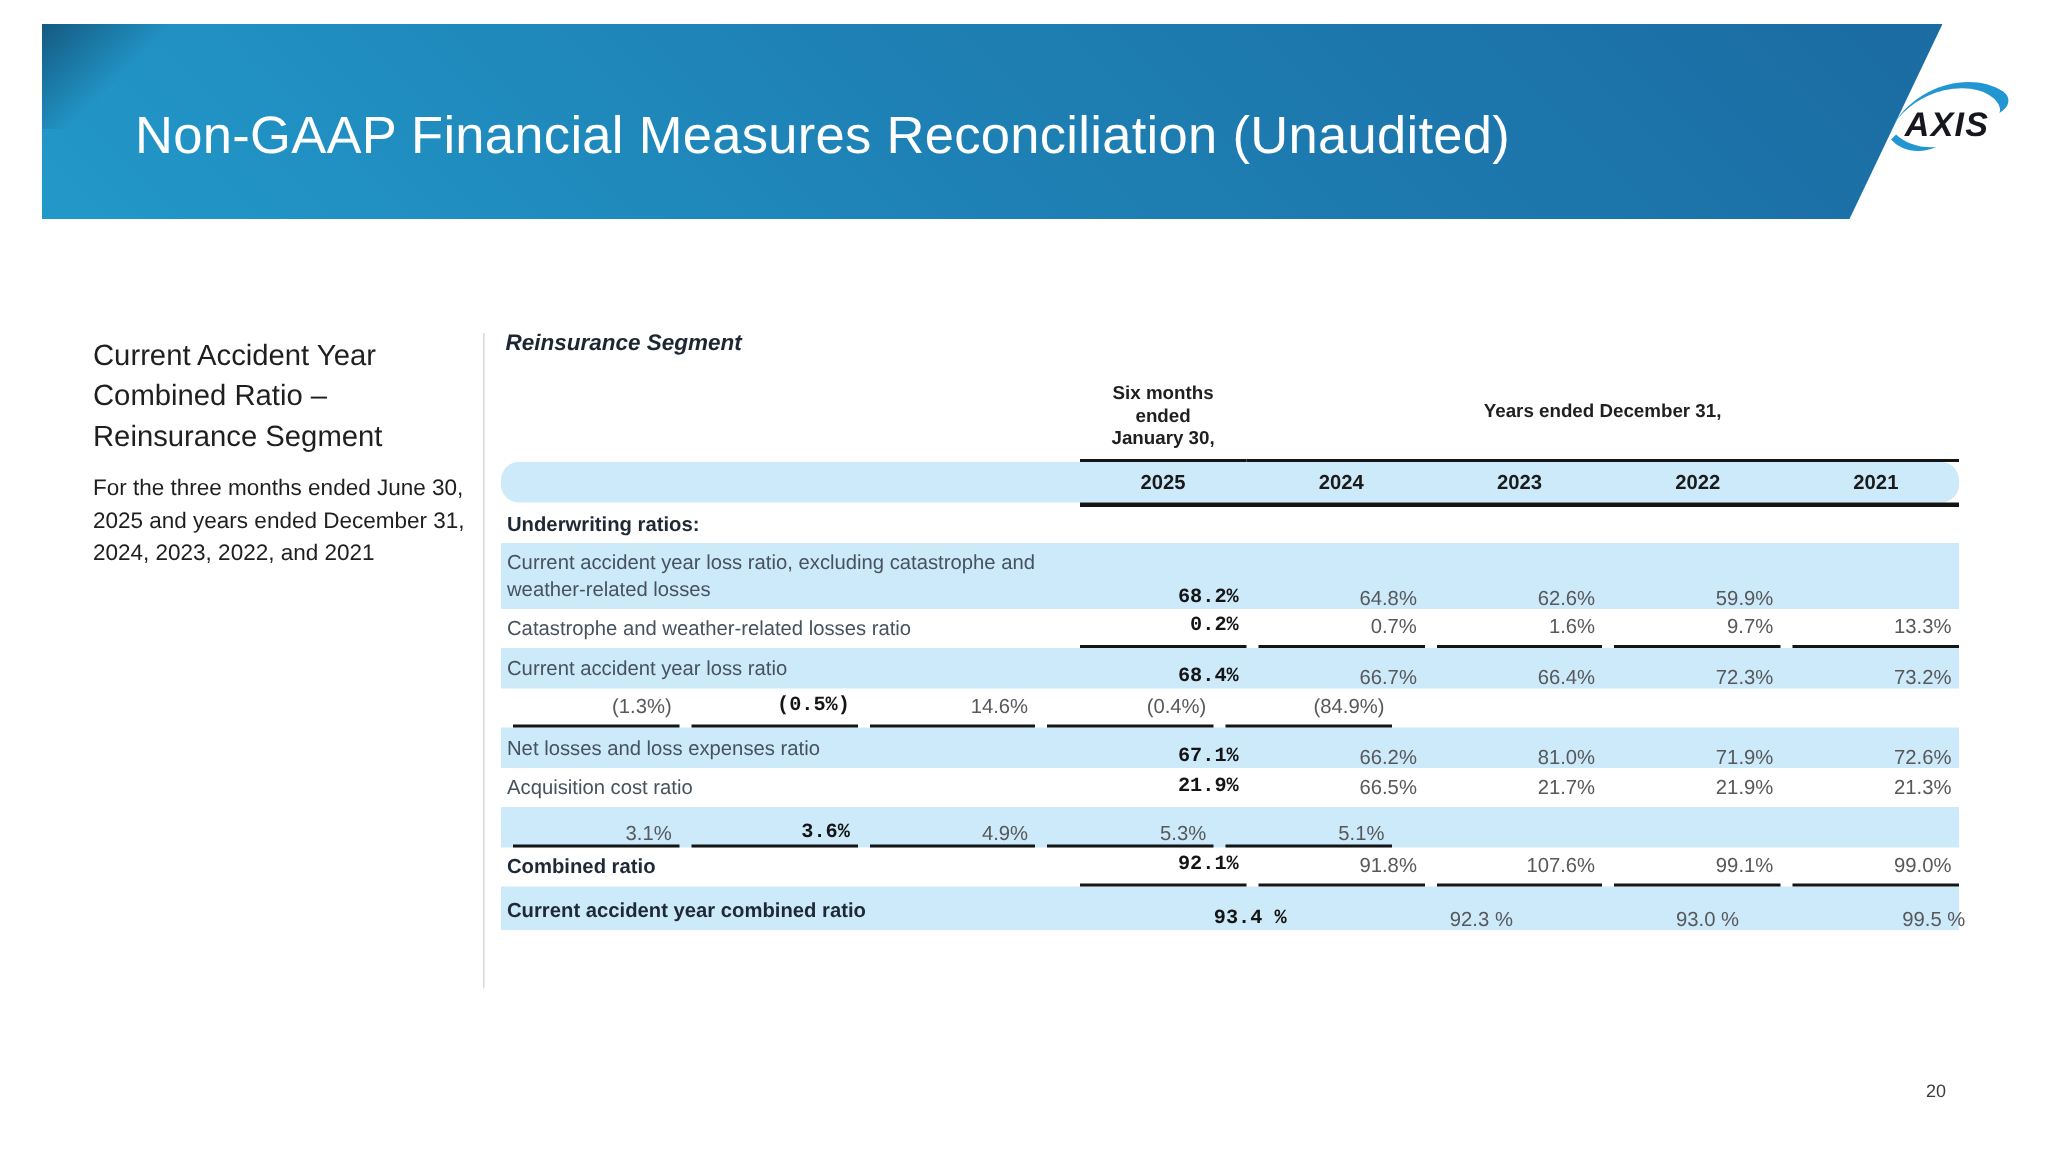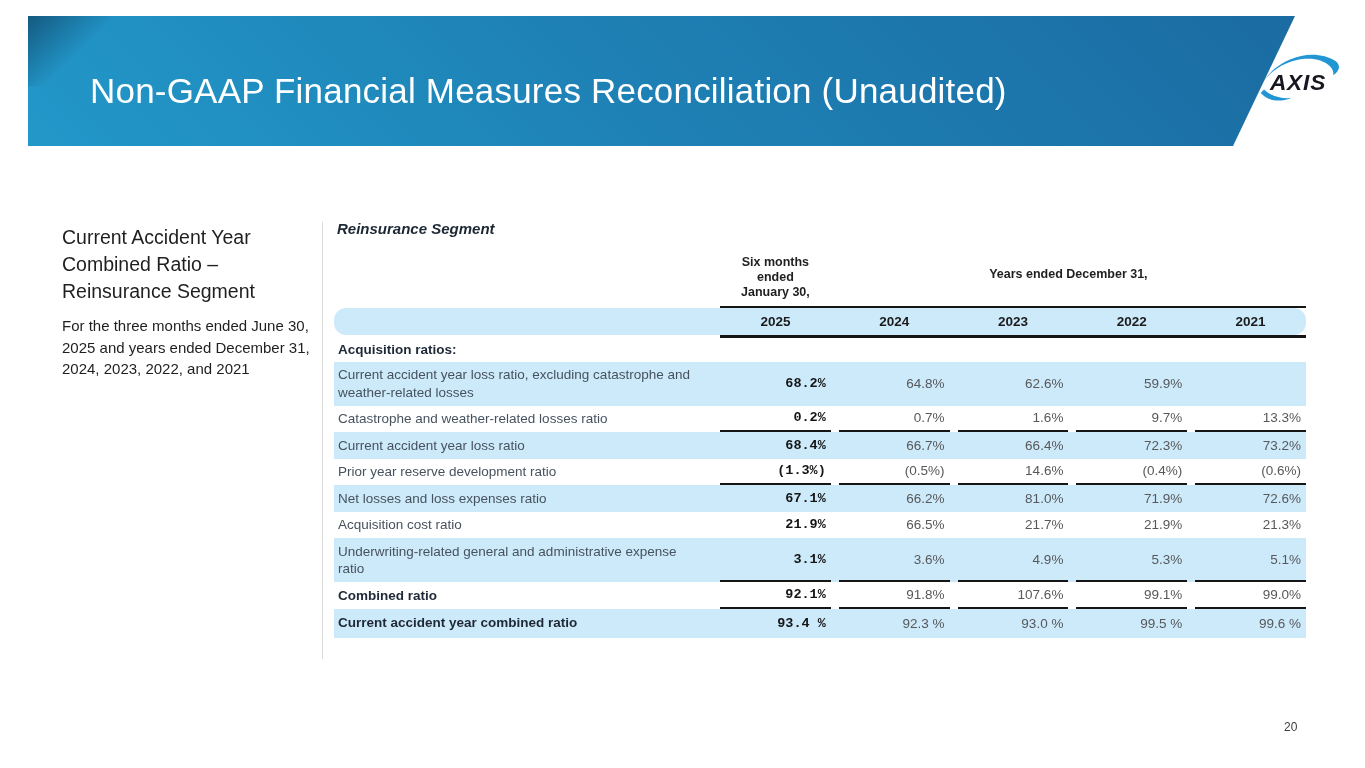--- a/index.html
+++ b/index.html
@@ -42,32 +42,32 @@
 
   .t-years{position:absolute;left:0;top:88px;width:972px;height:27px;display:flex;
            align-items:center;background:#cdeafb;border-radius:12px;}
   .t-years::after{content:"";position:absolute;left:386px;right:0;bottom:-2.5px;height:2.5px;
            background:#151515;}
   .yr{width:110.8px;flex:0 0 auto;margin-left:8px;text-align:center;font-weight:bold;
       font-size:13.5px;color:#1b1b1b;}
 
   .t-body{position:absolute;left:0;top:118px;width:972px;}
   .t-row{display:flex;align-items:stretch;min-height:26.5px;box-sizing:border-box;}
-  .t-row.shaded{background:#cdeafb;}
+  .t-row.shaded{background:#cdeafb;align-items:flex-end;}
   .t-label{width:378px;flex:0 0 auto;display:flex;align-items:center;font-size:13.5px;
            color:#47525f;line-height:17.5px;padding:4.5px 10px 4.5px 4px;box-sizing:border-box;}
   .t-val{width:110.8px;flex:0 0 auto;margin-left:8px;display:flex;align-items:center;
          justify-content:flex-end;padding-right:5px;box-sizing:border-box;
          font-size:13.5px;color:#57585a;}
   .t-val:nth-child(2){font-weight:bold;color:#151515;font-family:Liberation Mono, monospace;}
   .rule-below .t-val{border-bottom:2.5px solid #151515;}
   .bold-row .t-label{font-weight:bold;color:#1e2836;}
   .section-row{min-height:23px;}
   .section-row .t-label{font-weight:bold;color:#1e2836;padding:3px 0 3px 4px;}
-  .t-row:last-child{min-height:29px;}
+  .t-row:last-child{min-height:29px;gap:32px;}
 
   .page-number{position:absolute;left:1284px;top:720px;font-size:12px;color:#3d3d3d;}
 </style>
 </head>
 <body>
 
 <div class="slide">
 
   <div class="banner">
     <div class="banner-title">Non-GAAP Financial Measures Reconciliation (Unaudited)</div>
@@ -103,21 +103,21 @@
     <div class="yr">2025</div>
         <div class="yr">2024</div>
         <div class="yr">2023</div>
         <div class="yr">2022</div>
         <div class="yr">2021</div>
       </div>
 
     <div class="t-body">
 
     <div class="t-row bold-row section-row">
-          <div class="t-label">Acquisition ratios:</div>
+          <div class="t-label">Underwriting ratios:</div>
           <div class="t-val"></div>
           <div class="t-val"></div>
           <div class="t-val"></div>
           <div class="t-val"></div>
           <div class="t-val"></div>
         </div>
         <div class="t-row shaded">
           <div class="t-label">Current accident year loss ratio, excluding catastrophe and weather-related losses</div>
           <div class="t-val">68.2%</div>
           <div class="t-val">64.8%</div>
@@ -134,45 +134,43 @@
         </div>
         <div class="t-row shaded">
           <div class="t-label">Current accident year loss ratio</div>
           <div class="t-val">68.4%</div>
           <div class="t-val">66.7%</div>
           <div class="t-val">66.4%</div>
           <div class="t-val">72.3%</div>
           <div class="t-val">73.2%</div>
         </div>
         <div class="t-row rule-below">
-          <div class="t-label">Prior year reserve development ratio</div>
           <div class="t-val">(1.3%)</div>
           <div class="t-val">(0.5%)</div>
           <div class="t-val">14.6%</div>
           <div class="t-val">(0.4%)</div>
-          <div class="t-val">(0.6%)</div>
+          <div class="t-val">(84.9%)</div>
         </div>
         <div class="t-row shaded">
           <div class="t-label">Net losses and loss expenses ratio</div>
           <div class="t-val">67.1%</div>
           <div class="t-val">66.2%</div>
           <div class="t-val">81.0%</div>
           <div class="t-val">71.9%</div>
           <div class="t-val">72.6%</div>
         </div>
         <div class="t-row">
           <div class="t-label">Acquisition cost ratio</div>
           <div class="t-val">21.9%</div>
           <div class="t-val">66.5%</div>
           <div class="t-val">21.7%</div>
           <div class="t-val">21.9%</div>
           <div class="t-val">21.3%</div>
         </div>
         <div class="t-row shaded rule-below">
-          <div class="t-label">Underwriting-related general and administrative expense ratio</div>
           <div class="t-val">3.1%</div>
           <div class="t-val">3.6%</div>
           <div class="t-val">4.9%</div>
           <div class="t-val">5.3%</div>
           <div class="t-val">5.1%</div>
         </div>
         <div class="t-row rule-below bold-row">
           <div class="t-label">Combined ratio</div>
           <div class="t-val">92.1%</div>
           <div class="t-val">91.8%</div>

